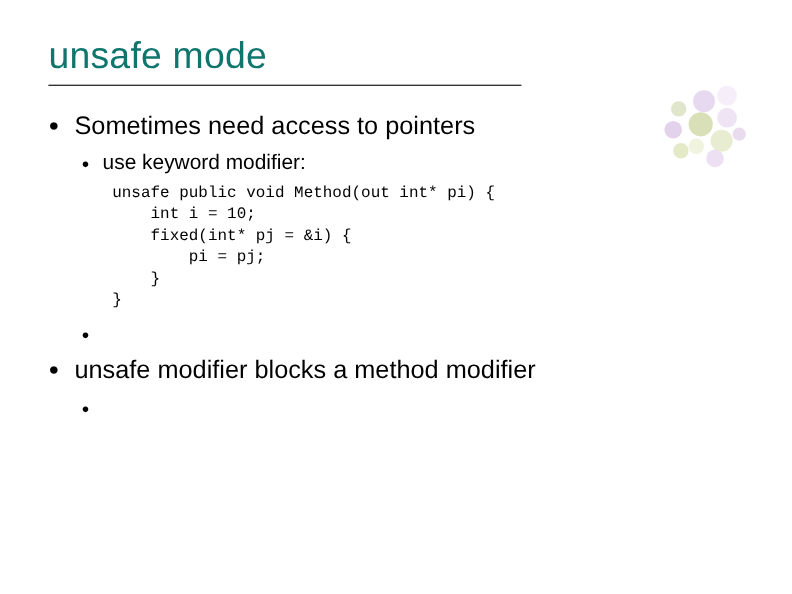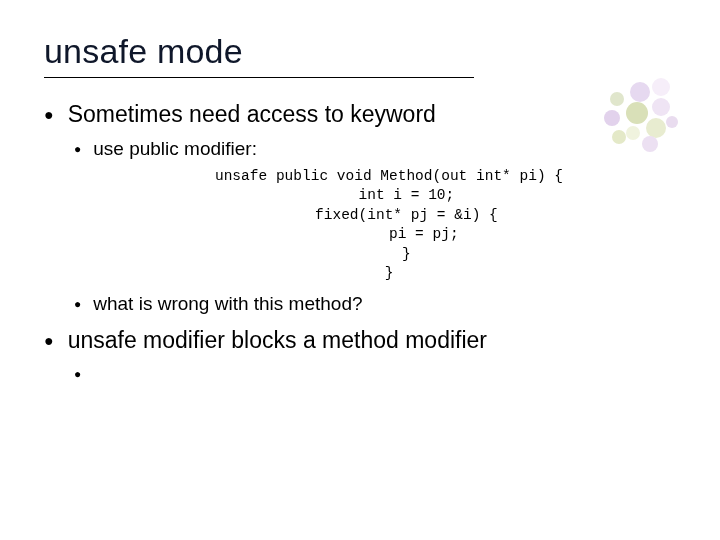--- a/index.html
+++ b/index.html
@@ -13,21 +13,21 @@
     position: relative;
     overflow: hidden;
   }
   .slide {
     padding: 32px 44px 0 44px;
     box-sizing: border-box;
   }
   .title {
     font-size: 34px;
     font-weight: 400;
-    color: #0f172a;
+    color: #0f766e;
     margin: 0 0 6px 0;
     letter-spacing: 0.2px;
   }
   .title-rule {
     border: none;
     border-top: 1.5px solid #000;
     margin: 0 0 22px 0;
     width: 430px;
   }
   .body {
@@ -64,21 +64,20 @@
   }
   .lvl2 > .text {
     font-size: 19px;
   }
   .code {
     font-family: "Courier New", Courier, monospace;
     font-size: 14.5px;
     white-space: pre;
     margin: 6px 0 4px 28px;
     line-height: 1.35;
-    text-align: center;
   }
   .deco {
     position: absolute;
     top: 78px;
     right: 34px;
     width: 90px;
     height: 80px;
     pointer-events: none;
   }
   .deco .c {
@@ -105,39 +104,38 @@
 
 <div class="slide">
 
   <h1 class="title">unsafe mode</h1>
   <hr class="title-rule">
 
   <div class="body">
 
     <div class="lvl1">
       <span class="dot">●</span>
-      <span class="text">Sometimes need access to keyword</span>
+      <span class="text">Sometimes need access to pointers</span>
     </div>
 
     <div class="lvl2-wrap">
       <div class="lvl2">
         <span class="dot">●</span>
-        <span class="text">use public modifier:</span>
+        <span class="text">use keyword modifier:</span>
       </div>
 
       <div class="code">unsafe public void Method(out int* pi) {
     int i = 10;
     fixed(int* pj = &amp;i) {
         pi = pj;
     }
 }</div>
 
       <div class="lvl2">
         <span class="dot">●</span>
-        <span class="text">what is wrong with this method?</span>
       </div>
     </div>
 
     <div class="lvl1" style="margin-top:10px;">
       <span class="dot">●</span>
       <span class="text">unsafe modifier blocks a method modifier</span>
     </div>
 
     <div class="lvl2-wrap">
       <div class="lvl2">

